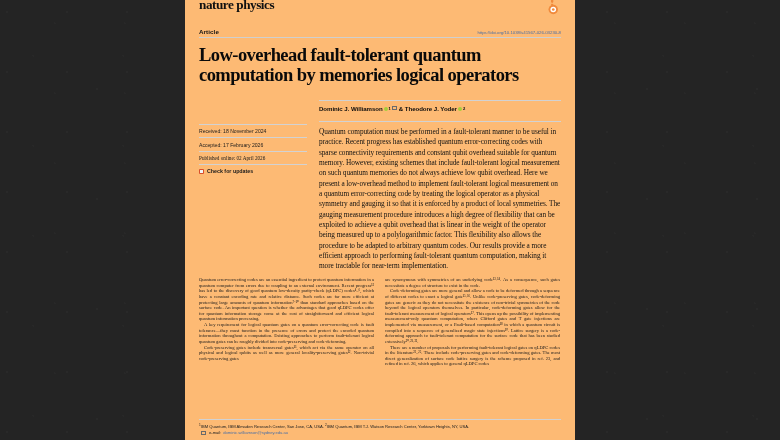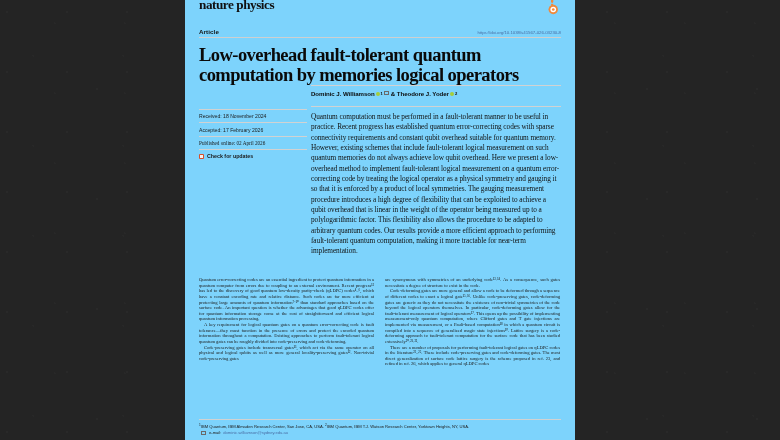--- a/index.html
+++ b/index.html
@@ -26,21 +26,21 @@
       radial-gradient(circle at 78% 33%, rgba(255,255,255,.02) 0 1px, transparent 1px),
       radial-gradient(circle at 88% 81%, rgba(255,255,255,.022) 0 1px, transparent 1px);
     background-size: 60px 60px, 90px 90px, 70px 70px, 110px 110px;
     pointer-events: none;
   }
 
   #page {
     position: absolute;
     left: 185px; top: 0;
     width: 390px; height: 440px;
-    background: #7dd3fc;
+    background: #fdba74;
     padding: 0 14px;
     overflow: hidden;
   }
   #page-inner { position: relative; width: 100%; height: 100%; }
 
   
   .masthead {
     position: relative;
     height: 17px;
     display: flex;
@@ -88,21 +88,22 @@
     line-height: 20px;
     letter-spacing: -0.55px;
     color: #0a0a0a;
     margin: 7px 0 0 0;
     max-width: 320px;
   }
 
   
   .mid {
     display: flex;
-    gap: 4px;
+    margin-top: 15px;
+    gap: 12px;
   }
   .meta-col { width: 108px; flex: none; padding-top: 24px; }
   .meta-line {
     border-top: 1px solid #d2d2d2;
     font-size: 5.1px;
     color: #1a1a1a;
     padding: 3.2px 0 3.2px 0;
     line-height: 6px;
   }
   .meta-line.pub { font-family: "Liberation Serif", serif; font-size: 5.2px; }

